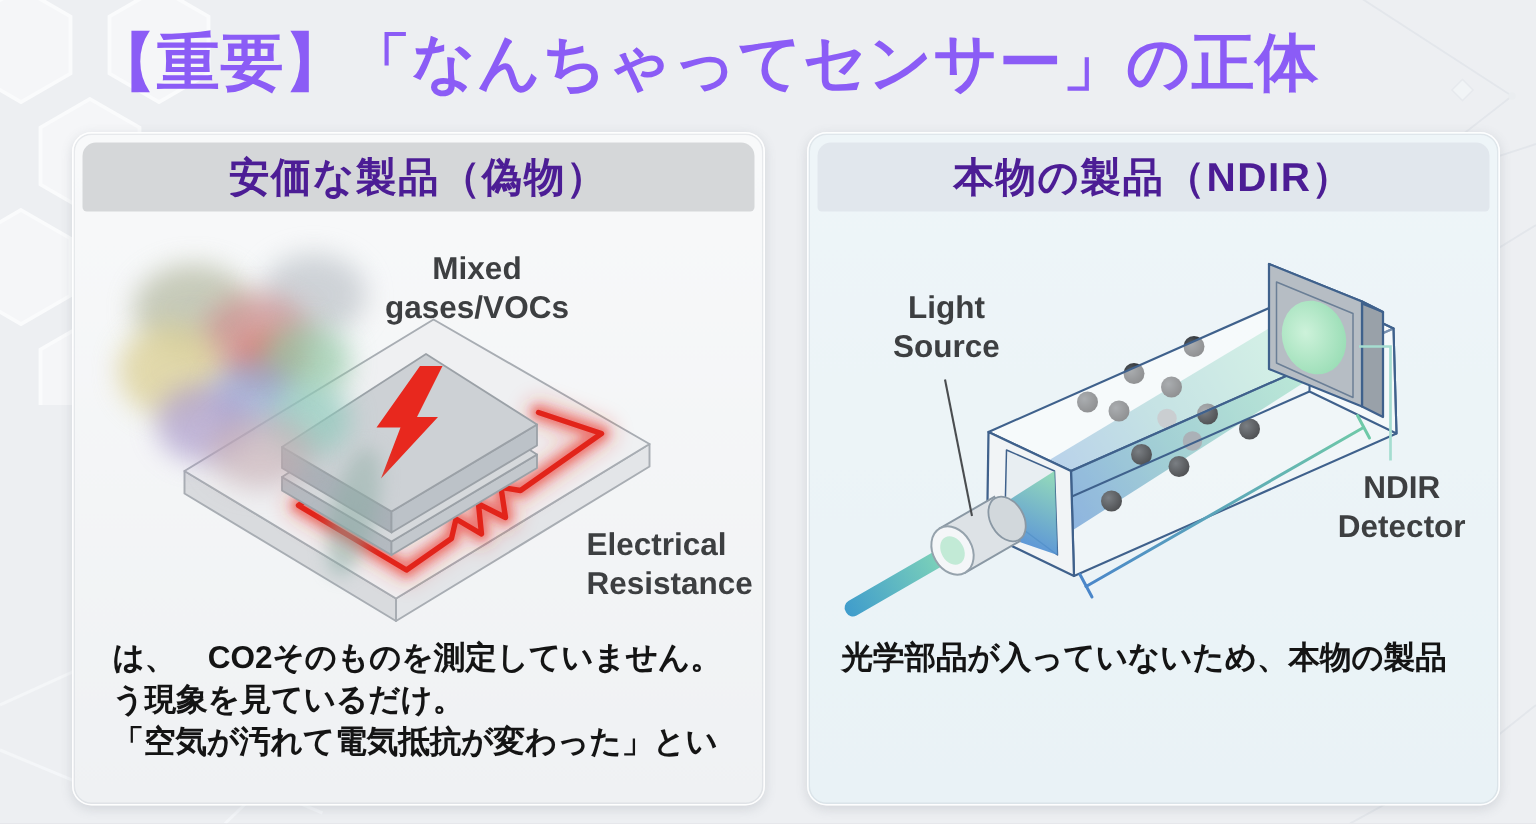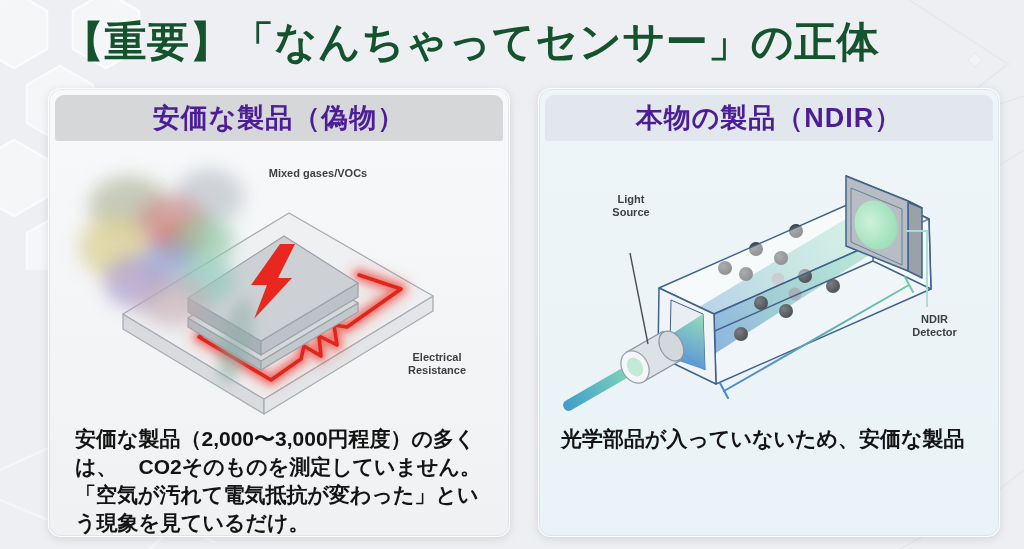--- a/index.html
+++ b/index.html
@@ -1,33 +1,33 @@
 <!DOCTYPE html>
 <html><head>
 <meta charset="utf-8">
 <style>
   html,body{margin:0;padding:0;background:#dfe2e5;}
   .stage{position:relative;width:1024px;height:549px;overflow:hidden;
          background:#edeff2;font-family:"Liberation Sans","DejaVu Sans",sans-serif;}
   .deco{position:absolute;pointer-events:none;}
   .slide-title{position:absolute;left:62px;top:16px;font-size:42px;line-height:1.25;
-         font-weight:900;color:#14532d;letter-spacing:0.5px;white-space:nowrap;}
+         font-weight:900;color:#8b5cf6;letter-spacing:0.5px;white-space:nowrap;}
   .card{position:absolute;top:88px;width:460px;height:447px;border-radius:13px;
         border:1px solid rgba(255,255,255,.9);
         box-shadow:0 2px 8px rgba(90,100,110,.18), inset 0 0 0 1px rgba(180,188,196,.25);}
   .card-left{left:48px;background:linear-gradient(#f8f9fa,#eff1f3);}
   .card-right{left:518px;background:linear-gradient(#eef5f8,#e9f2f6);margin-left:20px;}
   .card-header{position:absolute;left:6px;right:6px;top:6px;height:46px;border-radius:9px 9px 3px 3px;
         display:flex;align-items:center;justify-content:center;
         font-size:27px;font-weight:800;color:#4c1d95;letter-spacing:1px;}
   .card-left .card-header{background:#d5d7d9;}
   .card-right .card-header{background:#e1e7ed;}
   .illus{position:absolute;left:0;top:52px;width:460px;height:282px;}
   .illus svg{position:absolute;left:0;top:0;}
-  .illus-label{position:absolute;font-size:11px;font-weight:600;color:#3d3f41;
+  .illus-label{position:absolute;font-size:21px;font-weight:600;color:#3d3f41;
         text-align:center;line-height:1.22;white-space:pre-line;}
   .body-text{position:absolute;left:26px;top:336px;font-size:21px;line-height:28px;
         font-weight:600;color:#141414;}
   .body-text div{white-space:nowrap;}
   .card-right .body-text{left:22px;}
   
   .cloud{position:absolute;left:30px;top:20px;width:190px;height:190px;}
   .cloud i{position:absolute;display:block;border-radius:50%;filter:blur(9px);}
   .wisp{position:absolute;left:172px;top:156px;width:30px;height:88px;border-radius:50%;
         background:linear-gradient(#98b3ab,#7fa89e);opacity:.5;filter:blur(6px);
@@ -128,24 +128,23 @@
         <i style="left:60px;top:115px;width:70px;height:50px;background:#c4aab0;opacity:.6"></i>
       </div>
       <div class="wisp"></div>
 
       <div class="illus-label" style="left:194px;top:26px;width:150px;">Mixed gases/VOCs</div>
       <div class="illus-label" style="left:302px;top:210px;width:92px;margin-left:40px;">Electrical
 Resistance</div>
     </div>
 
     <div class="body-text">
-      <div>安価な製品（2,000〜3,000円程度）の多く</div>
       <div>は、　CO2そのものを測定していません。</div>
+      <div>う現象を見ているだけ。</div>
       <div>「空気が汚れて電気抵抗が変わった」とい</div>
-      <div>う現象を見ているだけ。</div>
     </div>
   </section>
 
   <section class="card card-right">
     <div class="card-header">本物の製品（NDIR）</div>
 
     <div class="illus">
       <svg width="460" height="282" viewBox="0 0 460 282">
         <defs>
           <linearGradient id="beamgrad" gradientUnits="userSpaceOnUse" x1="150" y1="200" x2="340" y2="80">
@@ -232,17 +231,17 @@
         <line x1="91" y1="112" x2="109" y2="203" stroke="#4a4d50" stroke-width="1.4"></line>
       </svg>
 
       <div class="illus-label" style="left:348px;top:172px;width:95px;">NDIR
 Detector</div>
       <div class="illus-label" style="left:37px;top:52px;width:110px;">Light
 Source</div>
     </div>
 
     <div class="body-text">
-      <div>光学部品が入っていないため、安価な製品</div>
+      <div>光学部品が入っていないため、本物の製品</div>
     </div>
   </section>
 
 </div>
 
 </body></html>

